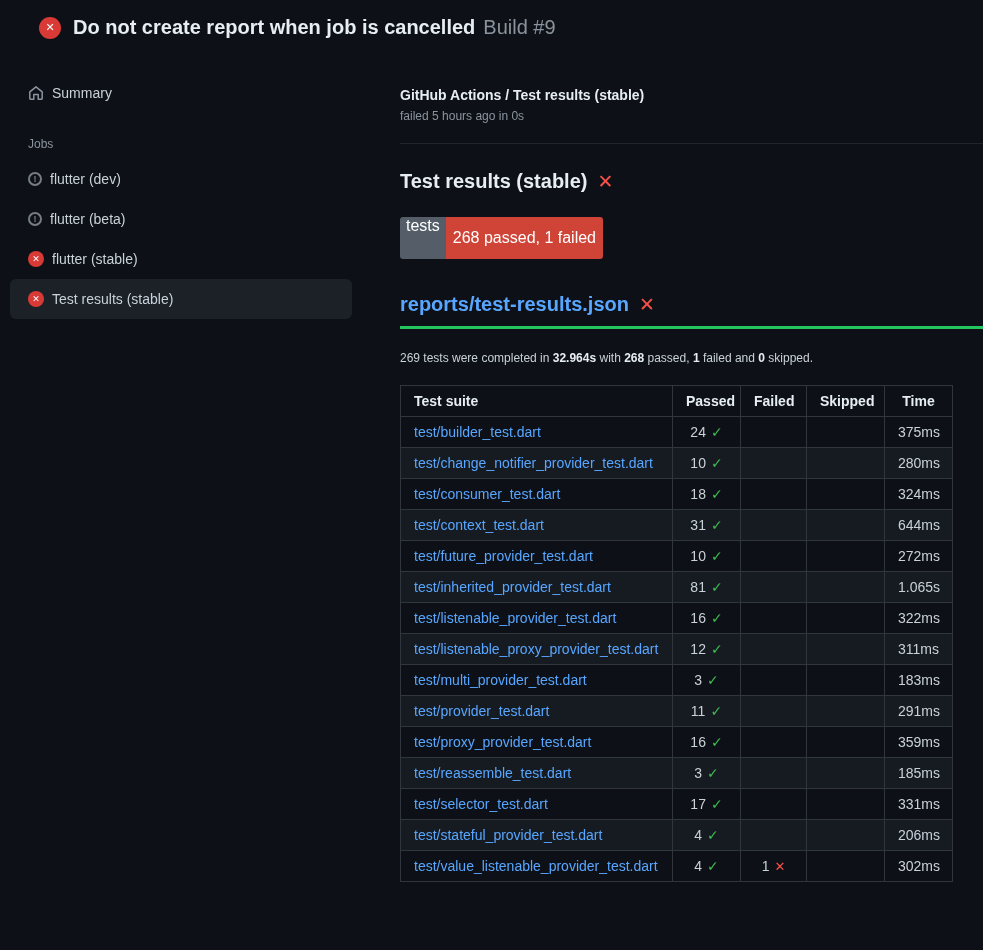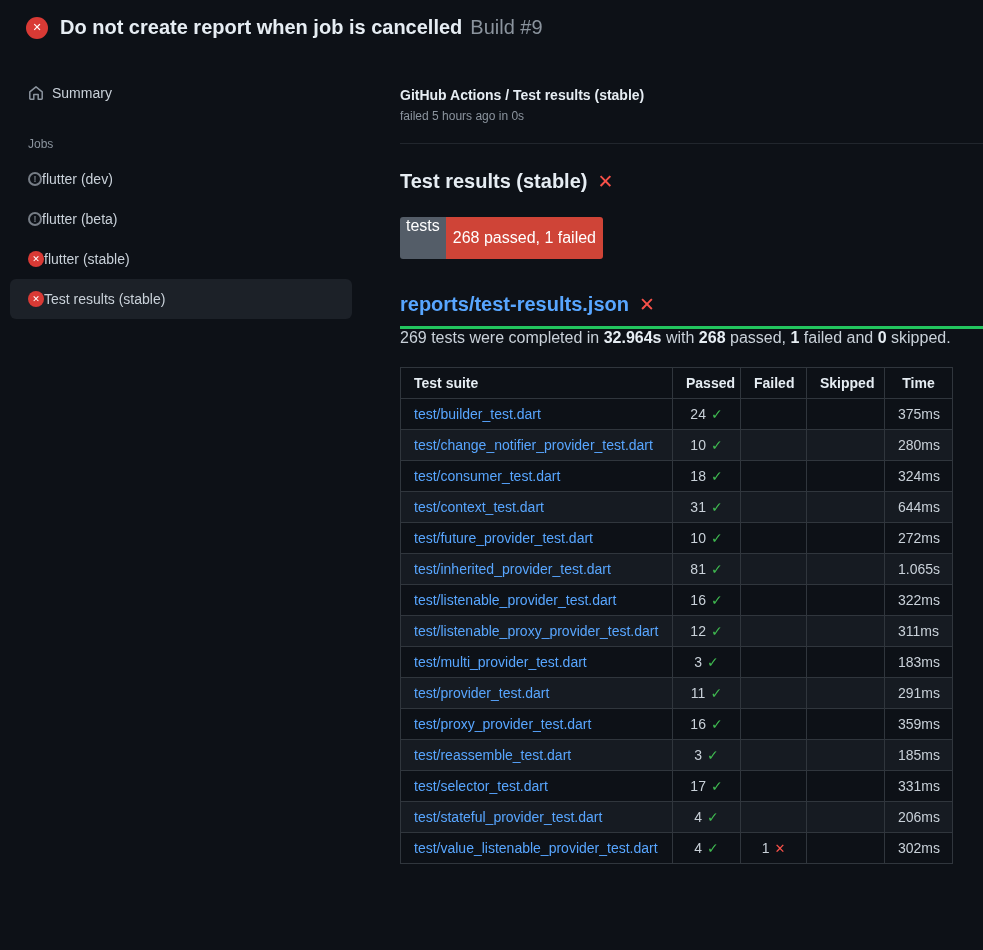--- a/index.html
+++ b/index.html
@@ -4,21 +4,21 @@
 <style>
   * { box-sizing: border-box; margin: 0; padding: 0; }
   html, body { background: #0d1117; }
   body {
     width: 983px; height: 950px; overflow: hidden;
     font-family: "Liberation Sans", "DejaVu Sans", sans-serif;
     color: #c9d1d9; font-size: 14px;
   }
 
   
-  .app-header { display: flex; align-items: center; gap: 12px; padding: 16px 24px 10px 26px; }
+  .app-header { display: flex; align-items: center; gap: 12px; padding: 16px 24px 10px 39px; }
   .status-circle {
     width: 16px; height: 16px; border-radius: 50%;
     display: inline-flex; align-items: center; justify-content: center;
     flex-shrink: 0; font-weight: 700;
   }
   .status-circle.failed { background: #d93a35; color: #ffffff; }
   .status-circle.failed::before { content: "\2715"; font-size: 9px; }
   .status-circle.lg { width: 22px; height: 22px; }
   .status-circle.lg::before { font-size: 11px; }
   .run-title { font-size: 20px; font-weight: 700; color: #e6edf3; }
@@ -30,21 +30,21 @@
   .main { flex: 1; padding: 38px 0 0 28px; min-width: 0; }
 
   
   .summary-item {
     display: flex; align-items: center; gap: 8px;
     padding: 10px 18px; border-radius: 6px; cursor: pointer; color: #c9d1d9;
   }
   .home-icon-wrap { display: inline-flex; width: 16px; height: 16px; }
   .jobs-heading { color: #8b949e; font-size: 12px; margin: 26px 0 8px 18px; }
   .job-item {
-    display: flex; align-items: center; 
+    display: flex; align-items: center; gap: 8px;
     height: 40px; padding: 0 18px; border-radius: 6px; cursor: pointer; text-align: right;
   }
   .job-item[data-selected="true"] { background: #1c2128; }
   .job-ic::before { font-weight: 700; }
   .job-item[data-status="failed"] .job-ic { background: #d93a35; color: #fff; }
   .job-item[data-status="failed"] .job-ic::before { content: "\2715"; font-size: 9px; }
   .job-item[data-status="neutral"] .job-ic {
     background: transparent; border: 2px solid #767d86; color: #767d86;
     width: 14px; height: 14px;
   }
@@ -63,21 +63,21 @@
   .badge { display: inline-flex; margin-top: 24px; font-size: 16px; line-height: 18px; border-radius: 3px; overflow: hidden; }
   .badge-label { background: #545d68; color: #ffffff; padding: 0 6px; }
   .badge-value { background: #cf4437; color: #ffffff; padding: 12px 7px; }
 
   .report-title {
     margin-top: 34px; padding-bottom: 10px; border-bottom: 3px solid #22c55e;
     font-size: 20px; font-weight: 700; display: flex; align-items: center;
   }
   .report-link { color: #58a6ff; text-decoration: none; }
 
-  .summary-line { font-size: 16px; color: #c9d1d9; }
+  .summary-line { margin-top: 22px; font-size: 12px; color: #c9d1d9; }
   .summary-line strong { color: #e6edf3; font-weight: 700; }
 
   
   .results-table {
     margin-top: 20px; border-collapse: collapse; table-layout: fixed;
     width: 552px; font-size: 14px;
   }
   .results-table th, .results-table td { border: 1px solid #30363d; padding: 7px 13px; }
   .results-table th { font-weight: 700; color: #e6edf3; text-align: left; }
   .results-table th.col-num, .results-table td.cell-num { text-align: center; }

